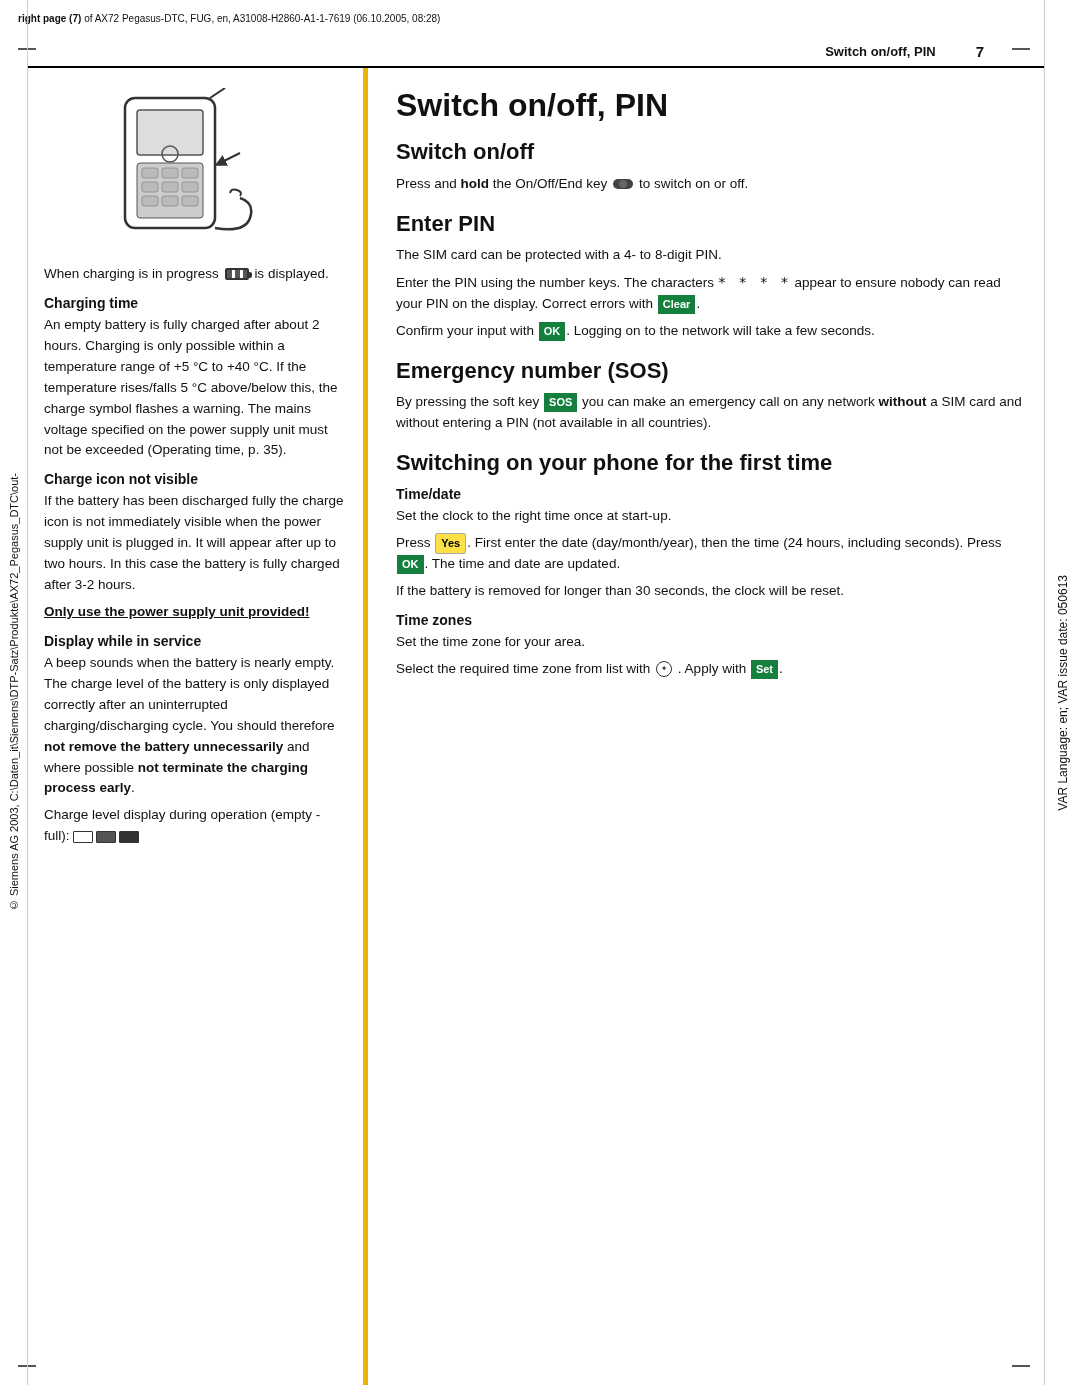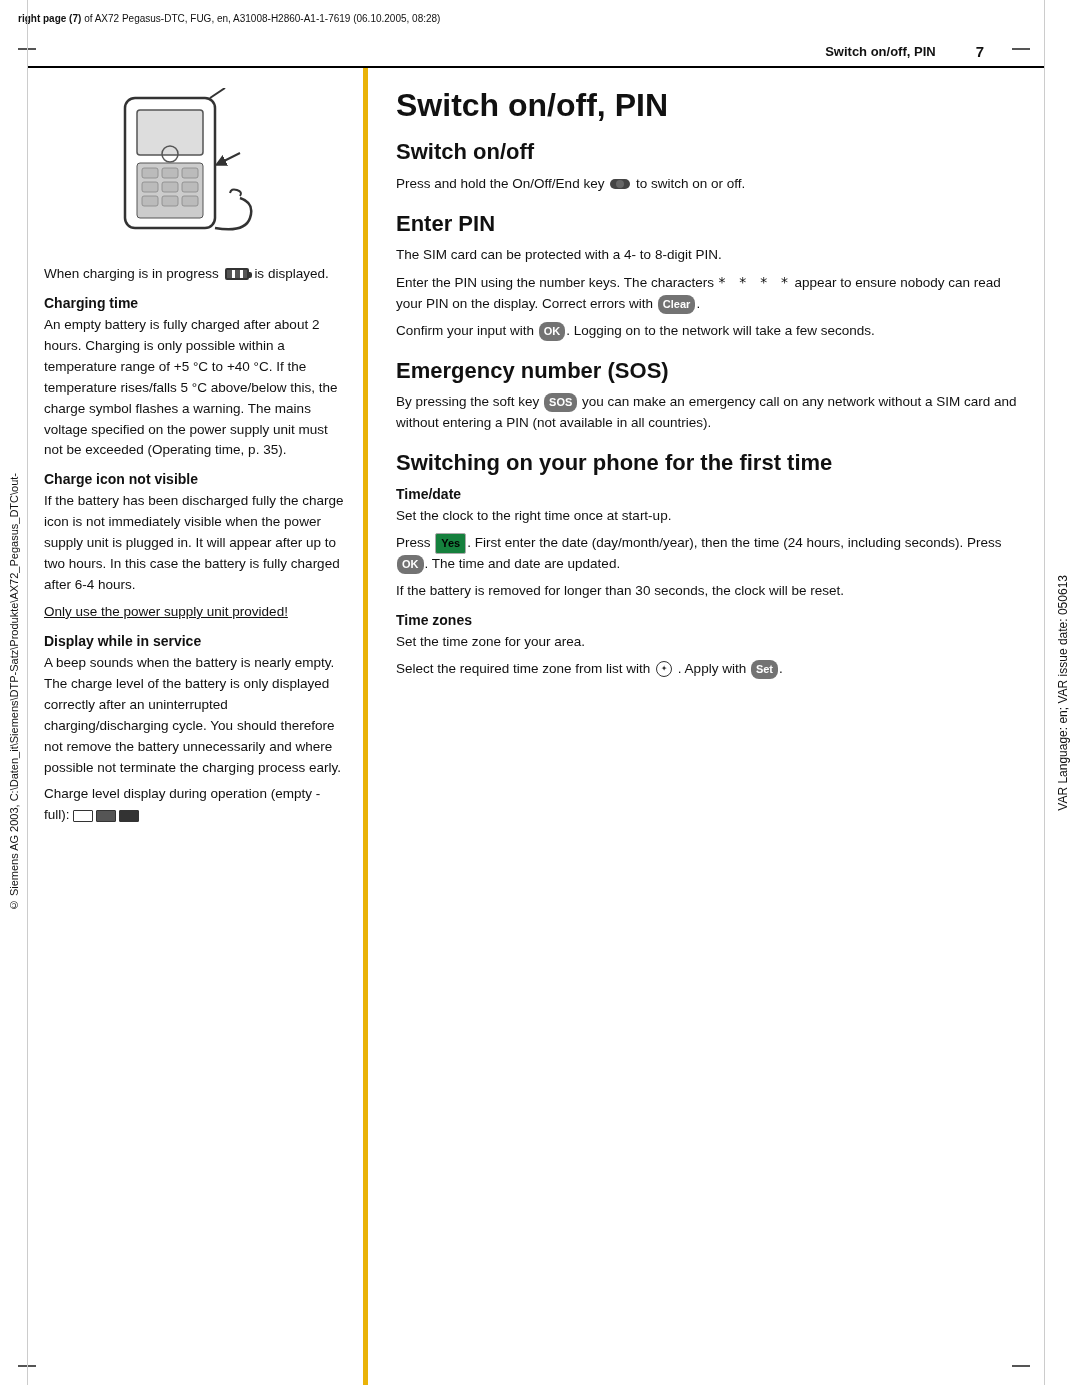--- a/index.html
+++ b/index.html
@@ -154,38 +154,38 @@
       margin-top: 10px;
     }
 
     .body-text {
       font-size: 13.5px;
       line-height: 1.55;
       margin-bottom: 6px;
     }
 
     .body-text b, .body-text strong {
-      font-weight: normal;
+      font-weight: bold;
     }
 
     
     .btn-label {
       display: inline-block;
-      background: #737373;
+      background: #15803d;
       color: #fff;
       font-size: 11px;
       font-weight: bold;
       padding: 1px 5px;
-      border-radius: 8px;
+      border-radius: 0;
       vertical-align: middle;
       margin: 0 1px;
     }
     .btn-label-light {
       display: inline-block;
-      background: #15803d;
+      background: #fde047;
       color: #000;
       font-size: 11px;
       font-weight: bold;
       padding: 1px 5px;
       border-radius: 2px;
       border: 1px solid #aaa;
       vertical-align: middle;
       margin: 0 1px;
     }
 
@@ -365,21 +365,21 @@
     <p class="body-text">
       <span>When charging is in progress</span>
       <span class="charging-icon"></span>
       <span> is displayed.</span>
     </p>
 
     <p class="section-h3">Charging time</p>
     <p class="body-text">An empty battery is fully charged after about 2 hours. Charging is only possible within a temperature range of +5 °C to +40 °C. If the temperature rises/falls 5 °C above/below this, the charge symbol flashes a warning. The mains voltage specified on the power supply unit must not be exceeded (Operating time, p. 35).</p>
 
     <p class="section-h3">Charge icon not visible</p>
-    <p class="body-text">If the battery has been discharged fully the charge icon is not immediately visible when the power supply unit is plugged in. It will appear after up to two hours. In this case the battery is fully charged after 6-4 hours.</p>
+    <p class="body-text">If the battery has been discharged fully the charge icon is not immediately visible when the power supply unit is plugged in. It will appear after up to two hours. In this case the battery is fully charged after 3-2 hours.</p>
 
     <p class="body-text">
       <strong style="text-decoration:underline;">Only use the power supply unit provided!</strong>
     </p>
 
     <p class="section-h3">Display while in service</p>
     <p class="body-text">
       A beep sounds when the battery is nearly empty. The charge level of the battery is only displayed correctly after an uninterrupted charging/discharging cycle. You should therefore <strong>not remove the battery unnecessarily</strong> and where possible <strong>not terminate the charging process early</strong>.
     </p>
 

